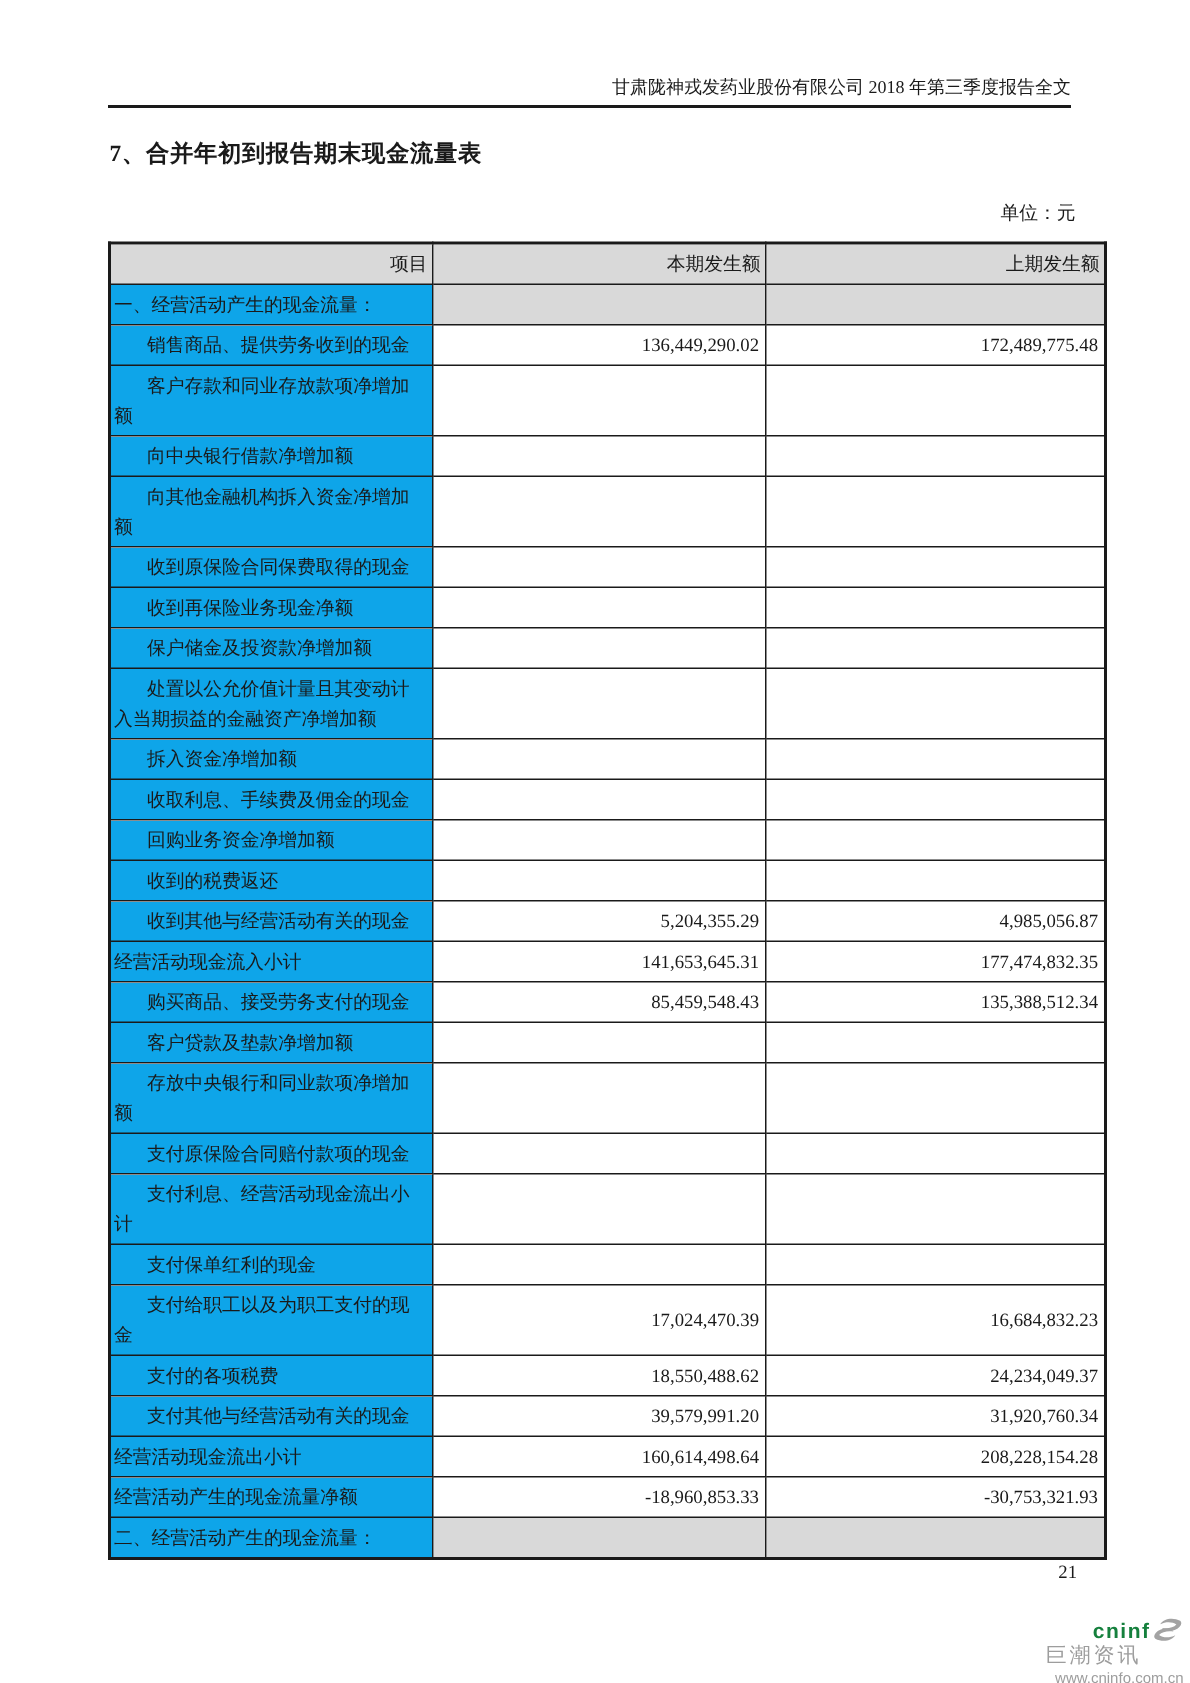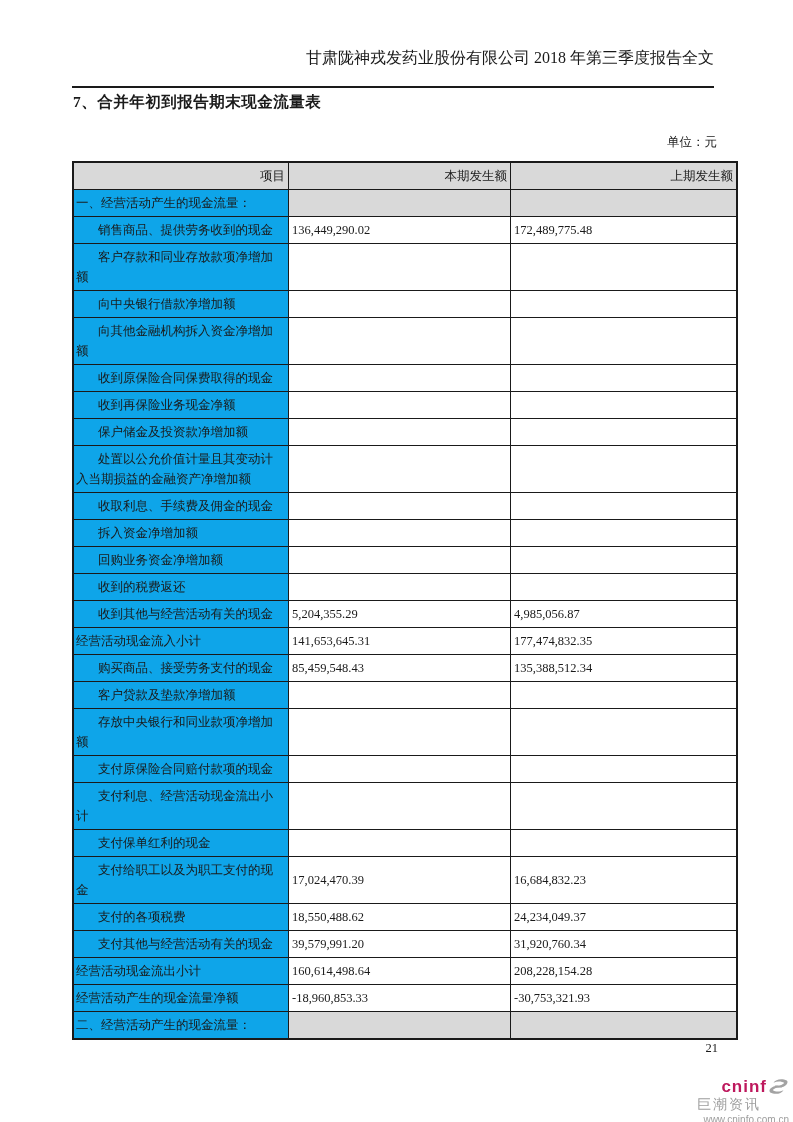--- a/index.html
+++ b/index.html
@@ -13,23 +13,23 @@
     overflow: hidden;
   }
 
   
   .doc-header {
     position: absolute;
     left: 72px;
     right: 79px;
     top: 50px;
     text-align: right;
-    font-size: 16px;
+    font-size: 12px;
     line-height: 16px;
-    padding-bottom: 20px;
+    padding-bottom: 4px;
     border-bottom: 2px solid #1a1a1a;
   }
 
   
   .section-title {
     position: absolute;
     left: 73px;
     top: 92px;
     margin: 0;
     font-size: 15.5px;
@@ -73,20 +73,21 @@
   }
   .cash-flow-table td { padding: 3px 3px; }
   .label-cell {
     background: #0ea5e9;
     text-align: left;
     padding-left: 2px !important;
     word-break: break-all;
   }
   tr.indented .label-cell { text-indent: 22px; }
   .num-cell {
+    text-align: right;
     padding-right: 4px !important;
     background: #ffffff;
   }
   tr.row-section .num-cell { background: #d9d9d9; }
 
   
   .page-number {
     position: absolute;
     top: 1041px;
     right: 75px;
@@ -102,23 +103,23 @@
   .logo-top {
     display: flex;
     align-items: center;
     justify-content: flex-end;
     gap: 1px;
     line-height: 1;
   }
   .logo-brand {
     font-family: "Liberation Sans", "DejaVu Sans", sans-serif;
     font-weight: bold;
-    font-size: 17px;
+    font-size: 14px;
     letter-spacing: 1px;
-    color: #be185d;
+    color: #15803d;
   }
   .logo-swirl { width: 21px; height: 21px; }
   .logo-name {
     font-size: 14px;
     letter-spacing: 2px;
     margin: 1px 28px 0 0;
     line-height: 1;
   }
   .logo-url {
     font-family: "Liberation Sans", "DejaVu Sans", sans-serif;
@@ -197,27 +198,27 @@
     <td class="num-cell"></td>
   </tr>
 
   <tr class="row-item indented">
     <td class="label-cell">处置以公允价值计量且其变动计入当期损益的金融资产净增加额</td>
     <td class="num-cell"></td>
     <td class="num-cell"></td>
   </tr>
 
   <tr class="row-item indented">
+    <td class="label-cell">拆入资金净增加额</td>
+    <td class="num-cell"></td>
+    <td class="num-cell"></td>
+  </tr>
+
+  <tr class="row-item indented">
     <td class="label-cell">收取利息、手续费及佣金的现金</td>
-    <td class="num-cell"></td>
-    <td class="num-cell"></td>
-  </tr>
-
-  <tr class="row-item indented">
-    <td class="label-cell">拆入资金净增加额</td>
     <td class="num-cell"></td>
     <td class="num-cell"></td>
   </tr>
 
   <tr class="row-item indented">
     <td class="label-cell">回购业务资金净增加额</td>
     <td class="num-cell"></td>
     <td class="num-cell"></td>
   </tr>
 

